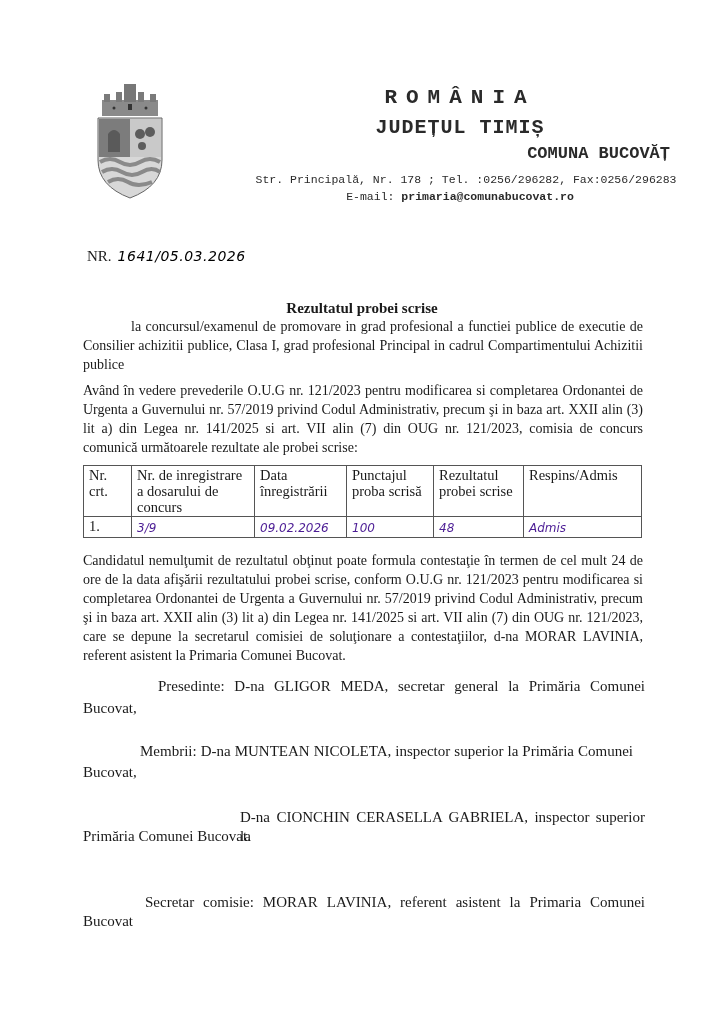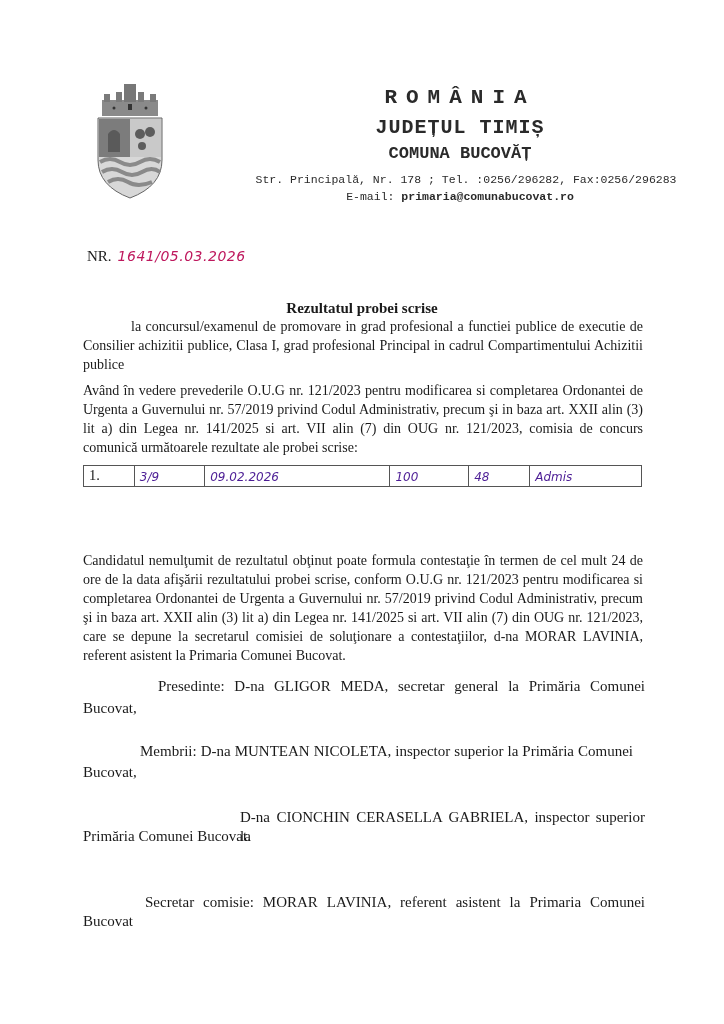--- a/index.html
+++ b/index.html
@@ -5,27 +5,27 @@
   html, body { margin: 0; padding: 0; background: #ffffff; }
   body { width: 724px; height: 1024px; position: relative; overflow: hidden; color: #1a1a1a; }
   .serif { font-family: "Liberation Serif", "DejaVu Serif", serif; }
   .sans { font-family: Liberation Mono, monospace; }
 
   .crest { position: absolute; left: 94px; top: 82px; width: 72px; height: 120px; }
 
   .hdr { position: absolute; left: 250px; width: 420px; text-align: center; color: #2a2a2a; }
   .hdr-country { top: 86px; font-size: 21px; font-weight: bold; letter-spacing: 9px; }
   .hdr-county { top: 116px; font-size: 20px; font-weight: 900; letter-spacing: 1px; }
-  .hdr-commune { top: 144px; font-size: 17px; font-weight: bold; }
+  .hdr-commune { top: 144px; font-size: 17px; font-weight: bold; text-align: right; }
   .hdr-addr { top: 173px; font-size: 11.5px; left: 246px; width: 440px; }
   .hdr-email { top: 190px; font-size: 11.5px; }
   .hdr-email b { font-weight: bold; }
 
   .nr { position: absolute; left: 87px; top: 248px; font-size: 15px; }
-  .nr-hand { font-family: "DejaVu Sans", sans-serif; color: #be185d; font-style: italic; font-size: 14px; margin-left: 6px; letter-spacing: 0.5px; }
+  .nr-hand { font-family: "DejaVu Sans", sans-serif; color: #000000; font-style: italic; font-size: 14px; margin-left: 6px; letter-spacing: 0.5px; }
 
   .title { position: absolute; left: 0; width: 724px; text-align: center; top: 300px; font-size: 15px; font-weight: bold; }
   .para { position: absolute; left: 83px; width: 560px; font-size: 14px; line-height: 19px; text-align: justify; }
   .p-intro { top: 317px; text-indent: 48px; }
   .p-basis { top: 381px; }
   .p-contest { top: 551px; }
 
   table.res { position: absolute; left: 83px; top: 465px; width: 559px; border-collapse: collapse; font-size: 14.5px; line-height: 16px; }
   table.res td { border: 1px solid #555; vertical-align: top; padding: 1px 5px; }
   table.res td.hand { font-family: "DejaVu Sans", sans-serif; color: #4c1d95; font-style: italic; font-size: 12px; padding-top: 3px; }
@@ -79,20 +79,28 @@
 <div class="nr serif">
   <span>NR.</span><span class="nr-hand">1641/05.03.2026</span>
 </div>
 
 <div class="title serif">Rezultatul probei scrise</div>
 <div class="para p-intro serif">la concursul/examenul de promovare in grad profesional a functiei publice de executie de Consilier achizitii publice, Clasa I, grad profesional Principal in cadrul Compartimentului Achizitii publice</div>
 <div class="para p-basis serif">Având în vedere prevederile O.U.G nr. 121/2023 pentru modificarea si completarea Ordonantei de Urgenta a Guvernului nr. 57/2019 privind Codul Administrativ, precum şi in baza art. XXII alin (3) lit a) din Legea nr. 141/2025 si art. VII alin (7) din OUG nr. 121/2023, comisia de concurs comunică următoarele rezultate ale probei scrise:</div>
 
 <table class="res serif">
   <tbody>
+      <tr>
+    <td class="c1">Nr. crt.</td>
+    <td class="c2">Nr. de inregistrare a dosarului de concurs</td>
+    <td class="c3">Data înregistrării</td>
+    <td class="c4">Punctajul proba scrisă</td>
+    <td class="c5">Rezultatul probei scrise</td>
+    <td>Respins/Admis</td>
+  </tr>
   <tr>
     <td>1.</td>
     <td class="hand">3/9</td>
     <td class="hand">09.02.2026</td>
     <td class="hand">100</td>
     <td class="hand">48</td>
     <td class="hand">Admis</td>
   </tr>
 </tbody>
   </table>

